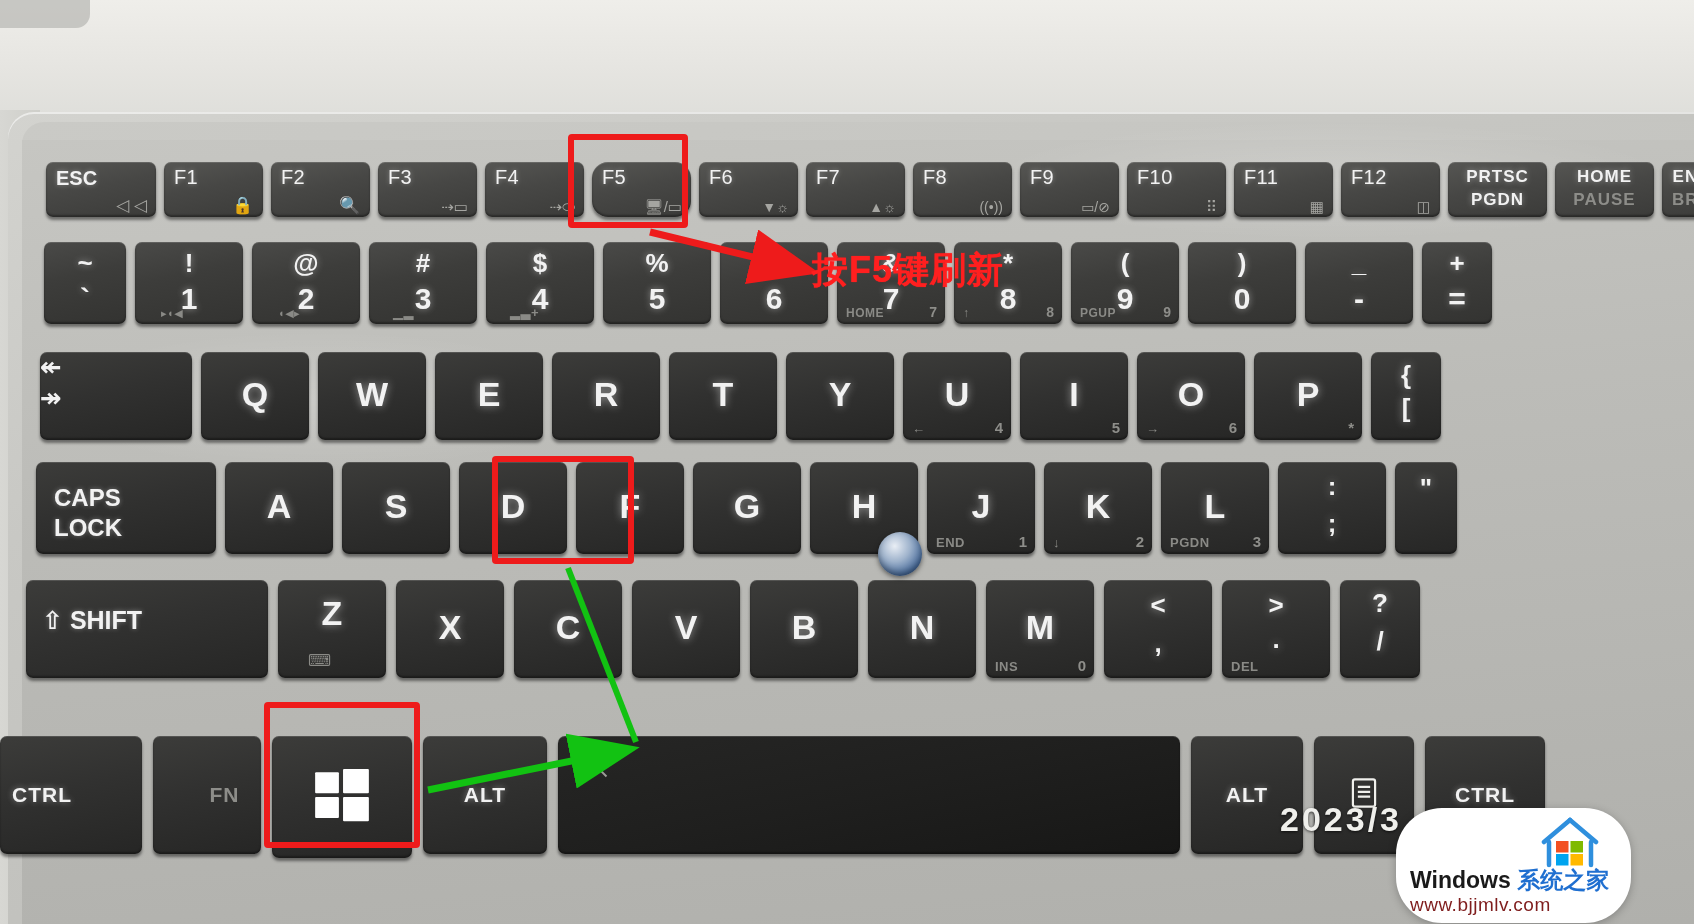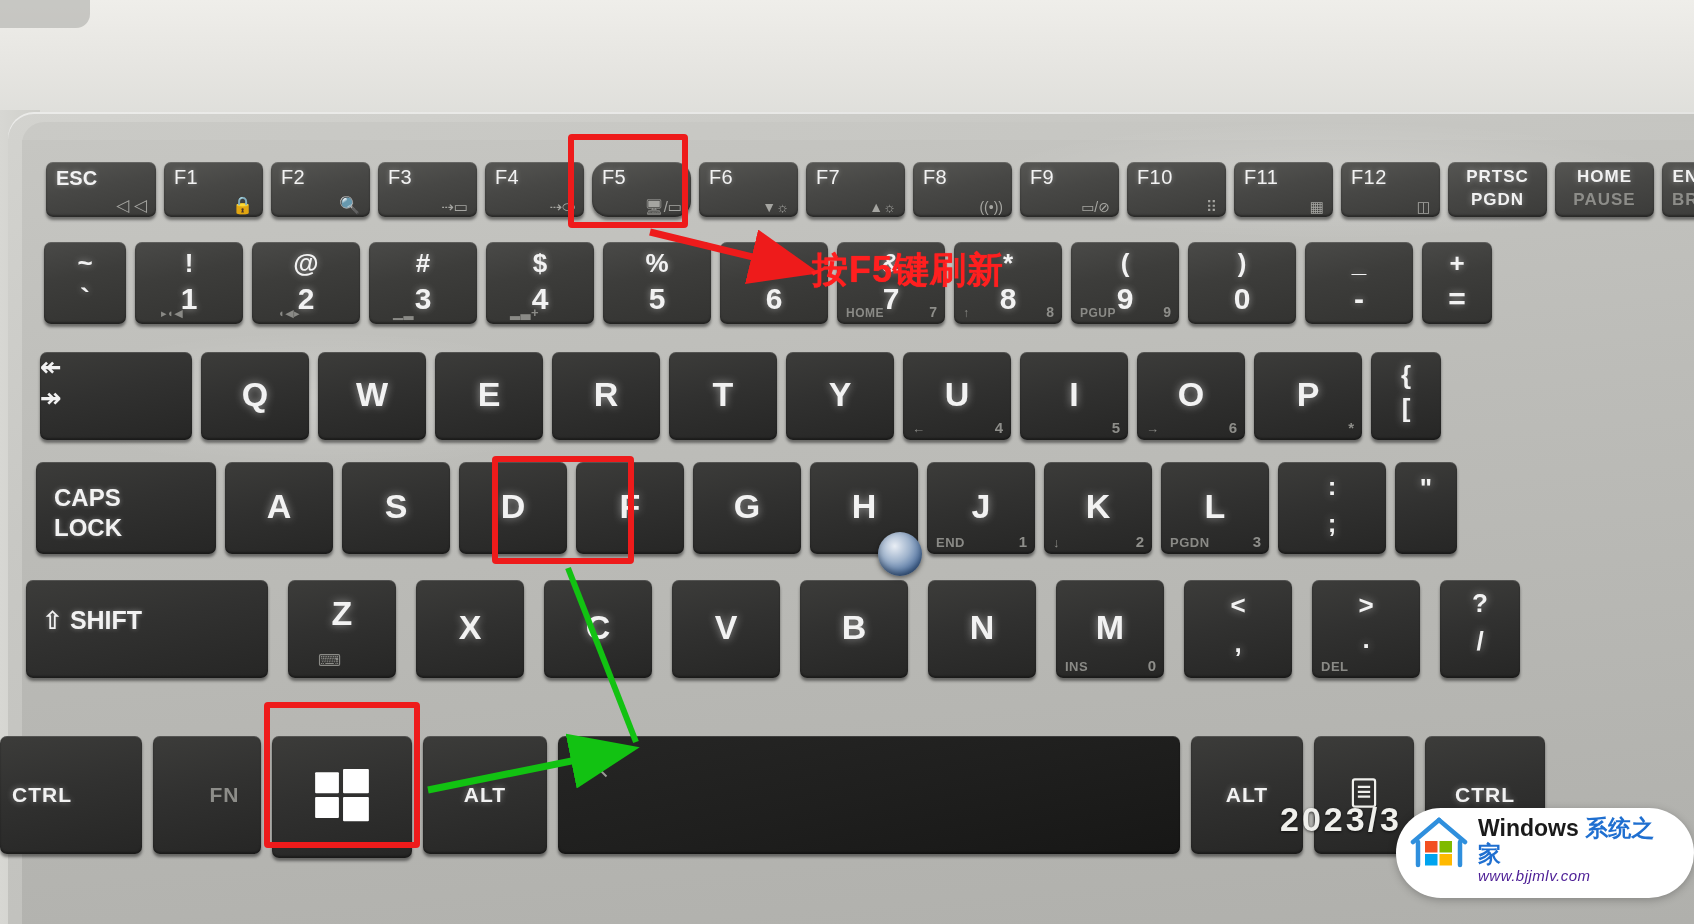--- a/index.html
+++ b/index.html
@@ -147,30 +147,31 @@
 
   
   .ts{
     position:absolute;color:#f0f0ec;font-weight:bold;
     text-shadow:0 1px 3px rgba(0,0,0,.65);
     letter-spacing:3px;
   }
 
   
   .wm{
-    position:absolute;display:flex;align-items:flex-start;
+    position:absolute;display:flex;align-items:flex-end;
     background:#ffffff;border-radius:46px;
-    padding:8px 22px 14px 14px;
+    padding:8px 22px 8px 14px;
     box-shadow:0 2px 8px rgba(0,0,0,.25);
+    flex-direction:column;
   }
   .wm .logo{width:58px;height:52px;position:relative;flex:none;margin-right:10px;}
   .wm .txt{display:flex;flex-direction:column;line-height:1.12;}
   .wm .t1{font-size:23px;font-weight:bold;color:#1a1a1a;}
   .wm .t1 .cn{color:#1f6fd0;font-weight:bold;}
-  .wm .t2{font-size:15px;color:#4c1d95;letter-spacing:.5px;font-style:italic;}
+  .wm .t2{font-size:19px;color:#7f1d1d;letter-spacing:.5px;}
 
   
   .glare{
     position:absolute;pointer-events:none;
     background:radial-gradient(ellipse at center,rgba(255,255,255,.18),rgba(255,255,255,0) 70%);
   }
 </style>
 </head>
 <body>
 
@@ -404,21 +405,21 @@
       </div>
       <div class="key alpha" style="width:108px;height:92px;">
         <span class="ctr" style="font-size:26px;top:28%;">:</span>
         <span class="ctr" style="font-size:26px;top:68%;">;</span>
       </div>
       <div class="key alpha" style="width:62px;height:92px;">
         <span class="ctr" style="font-size:26px;top:30%;">"</span>
       </div>
     </div>
 
-    <div class="krow" style="left:26px;top:580px;gap:20px;">
+    <div class="krow" style="left:26px;top:580px;gap:10px;">
       <div class="key alpha mod" style="width:242px;height:98px;">
         <span class="m1" style="left:16px;top:26px;font-size:25px;">⇧ SHIFT</span>
       </div>
       <div class="key alpha" style="width:108px;height:98px;">
         <span class="ctr" style="top:36%;">Z</span>
         <span class="subl" style="left:30px;bottom:8px;font-size:16px;">⌨</span>
       </div>
       <div class="key alpha" style="width:108px;height:98px;">
         <span class="ctr">X</span>
       </div>

